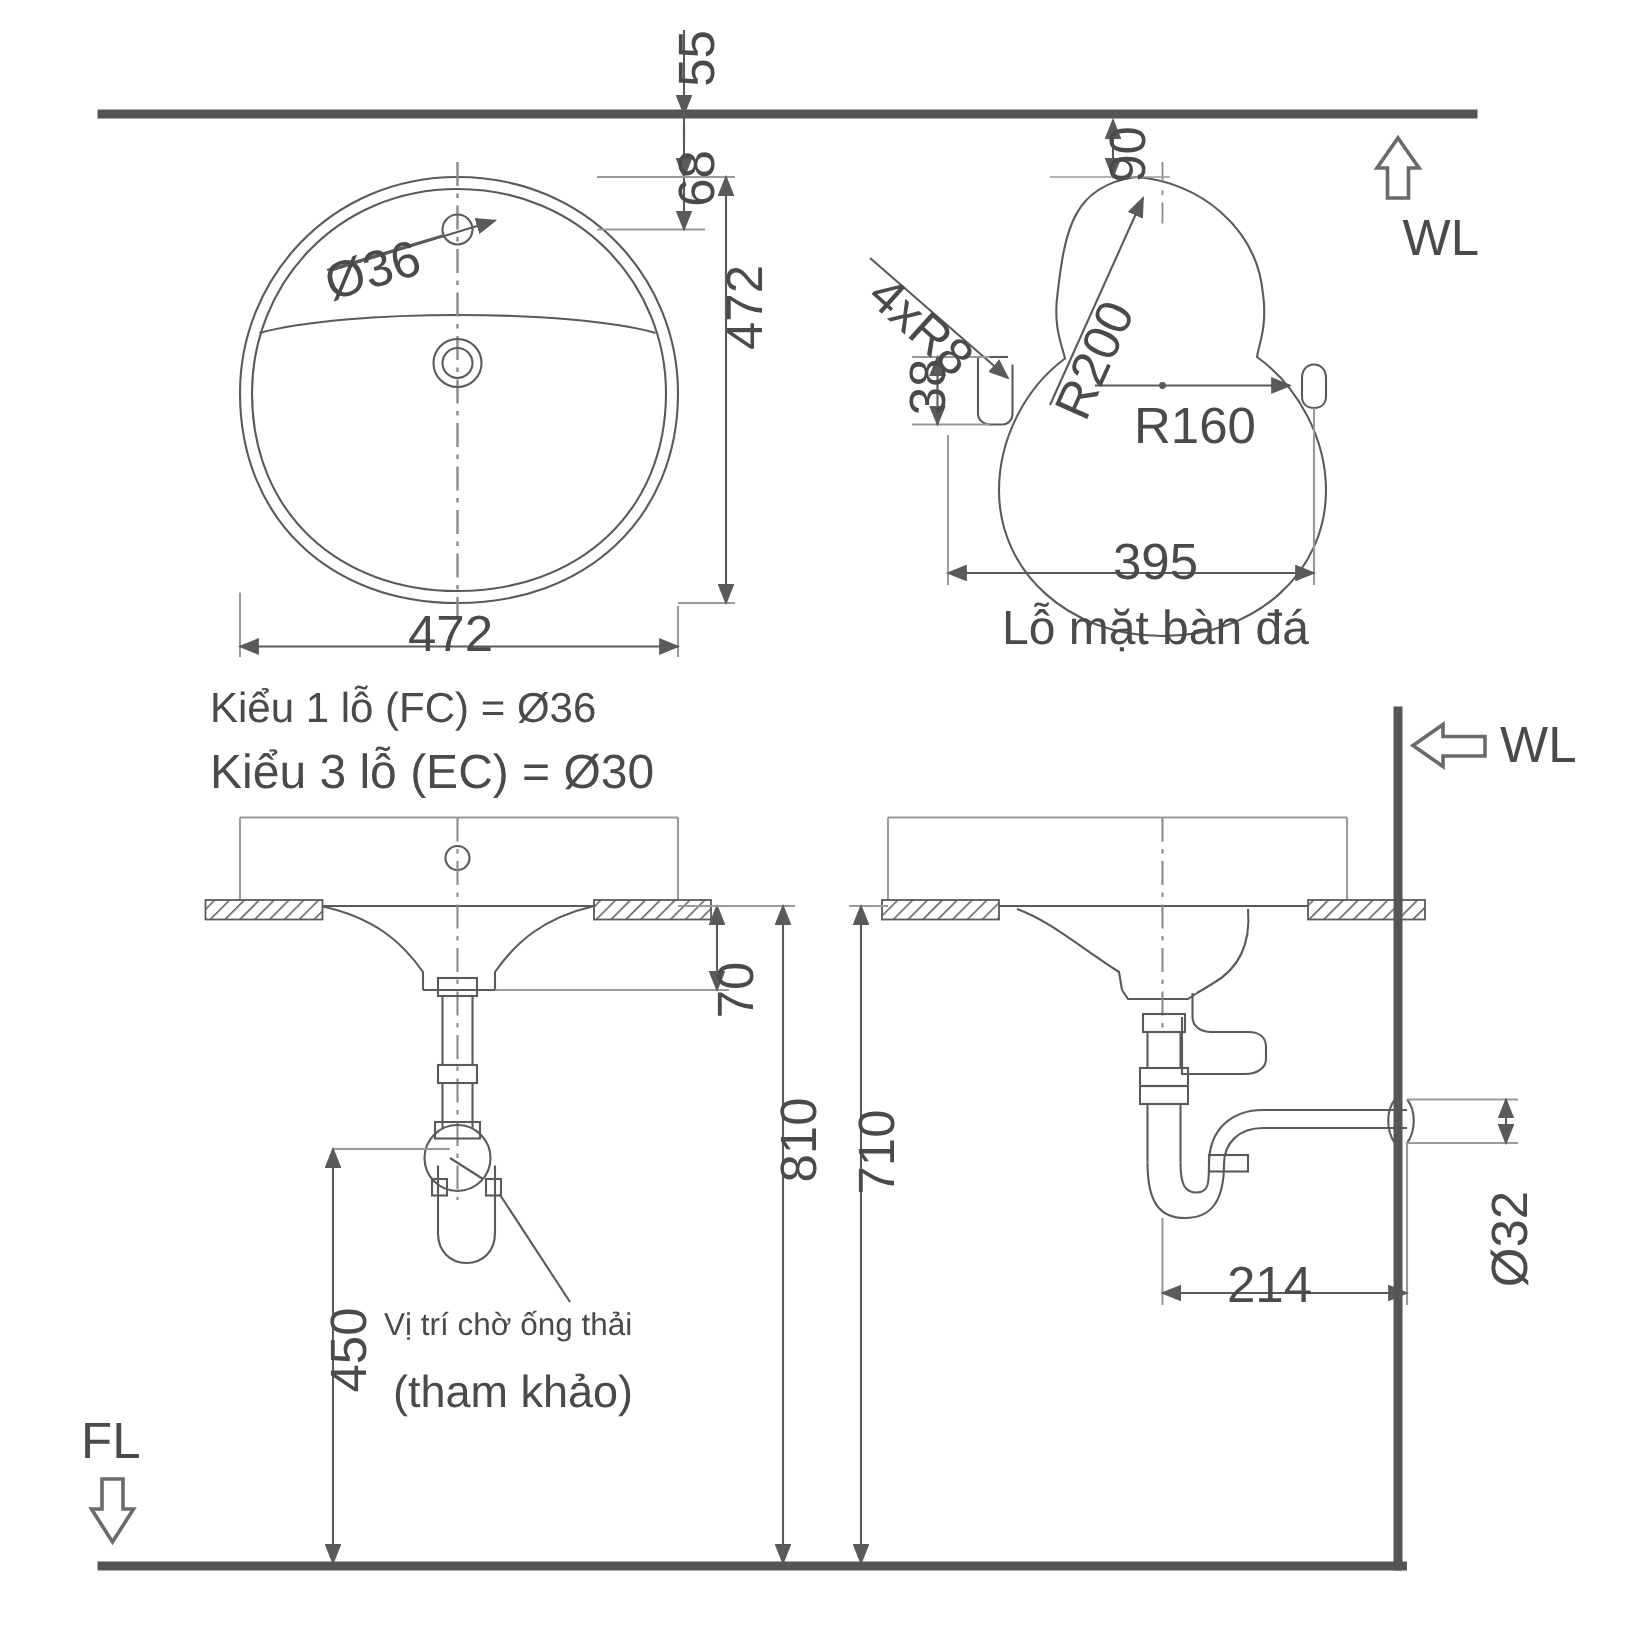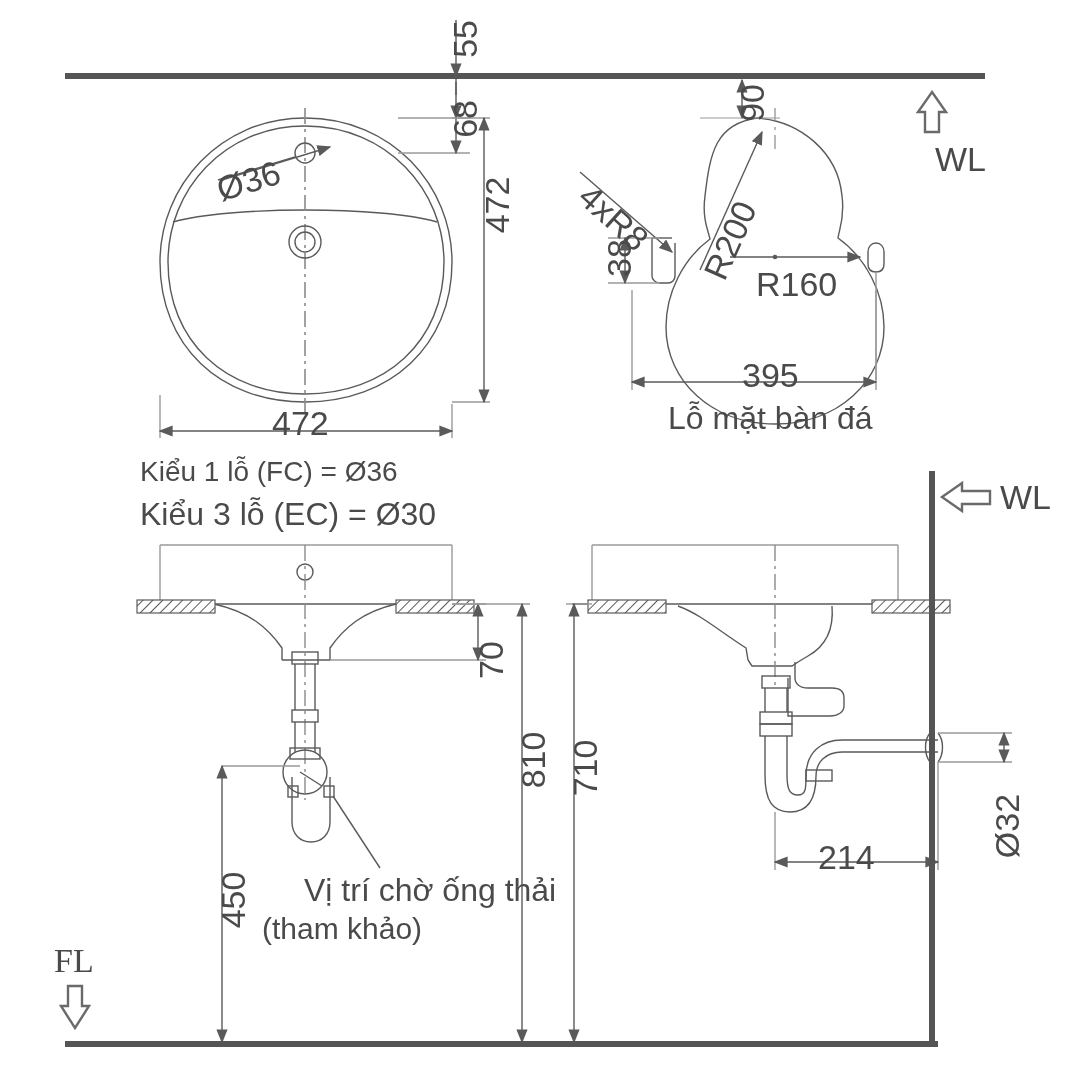--- a/index.html
+++ b/index.html
@@ -318,22 +318,22 @@
 <div class="lbl big" style="left:1000px;top:478px;">WL</div>
 
 <div class="lbl big vt" style="left:472px;top:660px;transform:rotate(-90deg) translate(-50%,0);">70</div>
 
 <div class="lbl big vt" style="left:514px;top:760px;transform:rotate(-90deg) translate(-50%,0);">810</div>
 
 <div class="lbl big vt" style="left:566px;top:768px;transform:rotate(-90deg) translate(-50%,0);">710</div>
 
 <div class="lbl big vt" style="left:214px;top:900px;transform:rotate(-90deg) translate(-50%,0);">450</div>
 
-<div class="lbl" style="left:256px;top:872px;font-size:32px;margin-left:48px;">Vị trí chờ ống thải</div>
+<div class="lbl" style="left:256px;top:872px;font-size:21px;">Vị trí chờ ống thải</div>
 <div class="lbl" style="left:262px;top:912px;font-size:30px;">(tham khảo)</div>
 
 <div class="lbl big" style="left:818px;top:838px;">214</div>
 
 <div class="lbl big vt" style="left:988px;top:826px;transform:rotate(-90deg) translate(-50%,0);">Ø32</div>
 
-<div class="lbl big" style="left:54px;top:942px;font-family:Liberation Serif, serif;">FL</div>
+<div class="lbl big" style="left:54px;top:942px;">FL</div>
 
 </div>
 
 </body></html>

